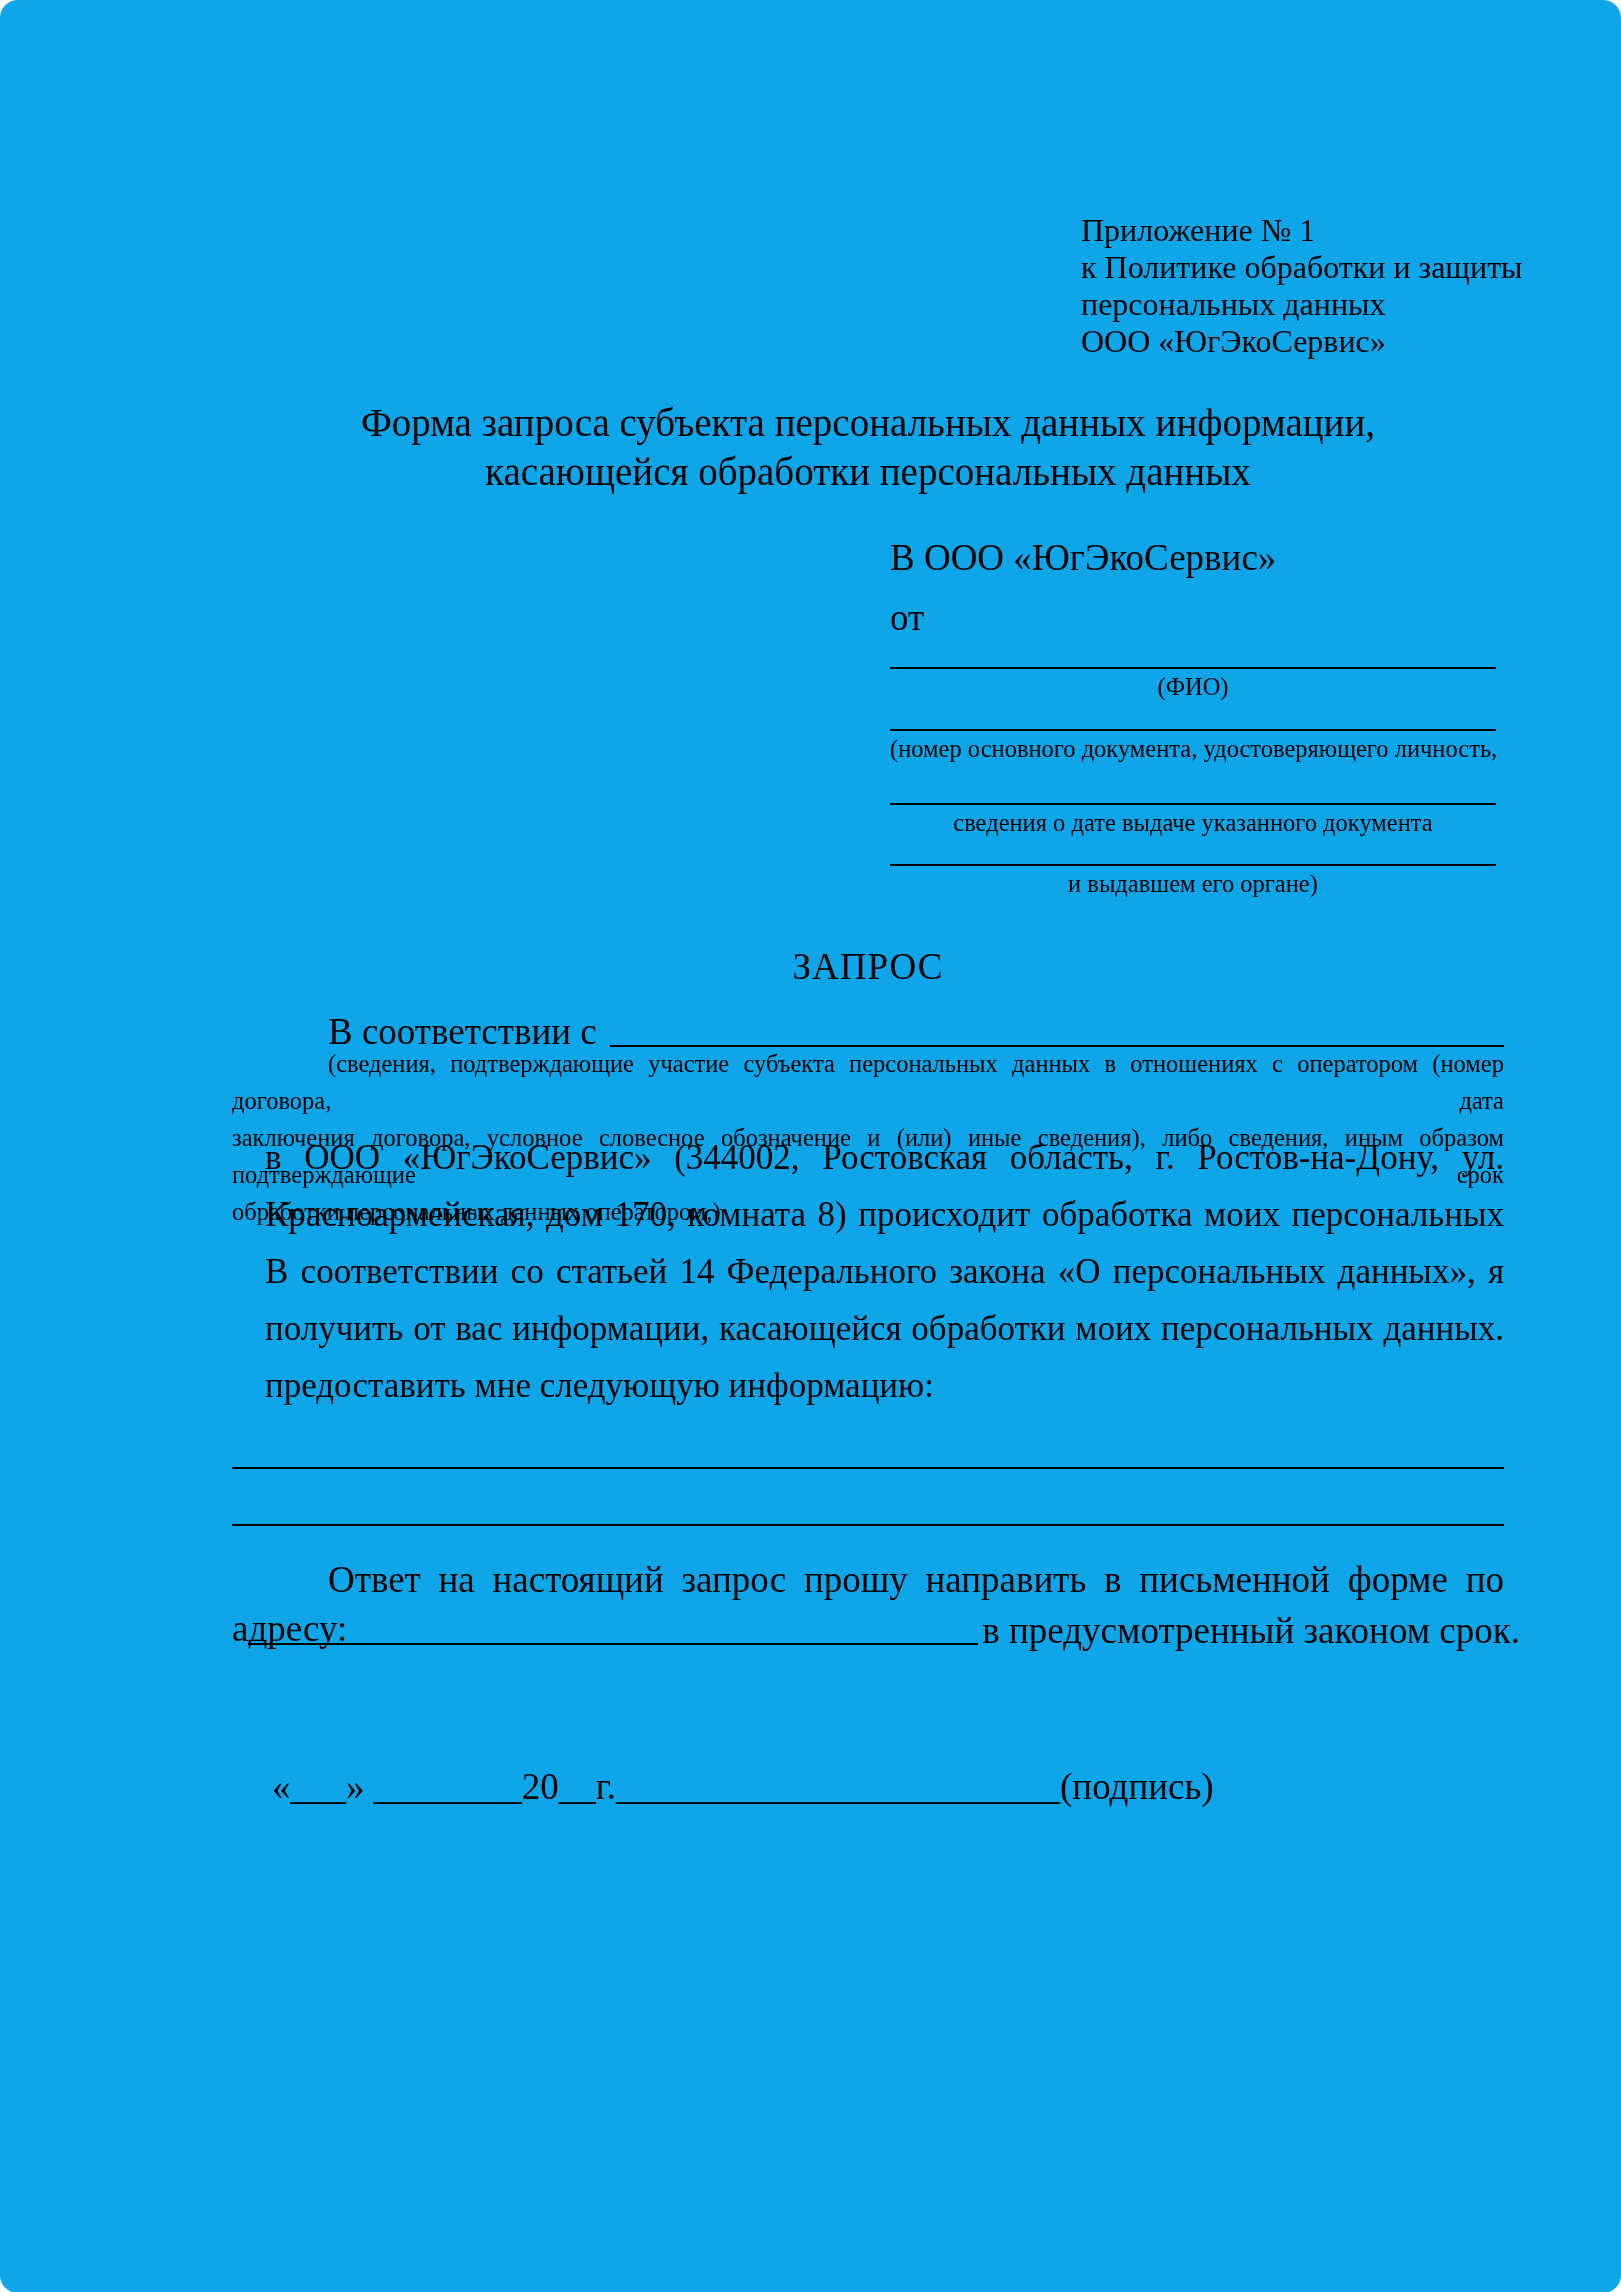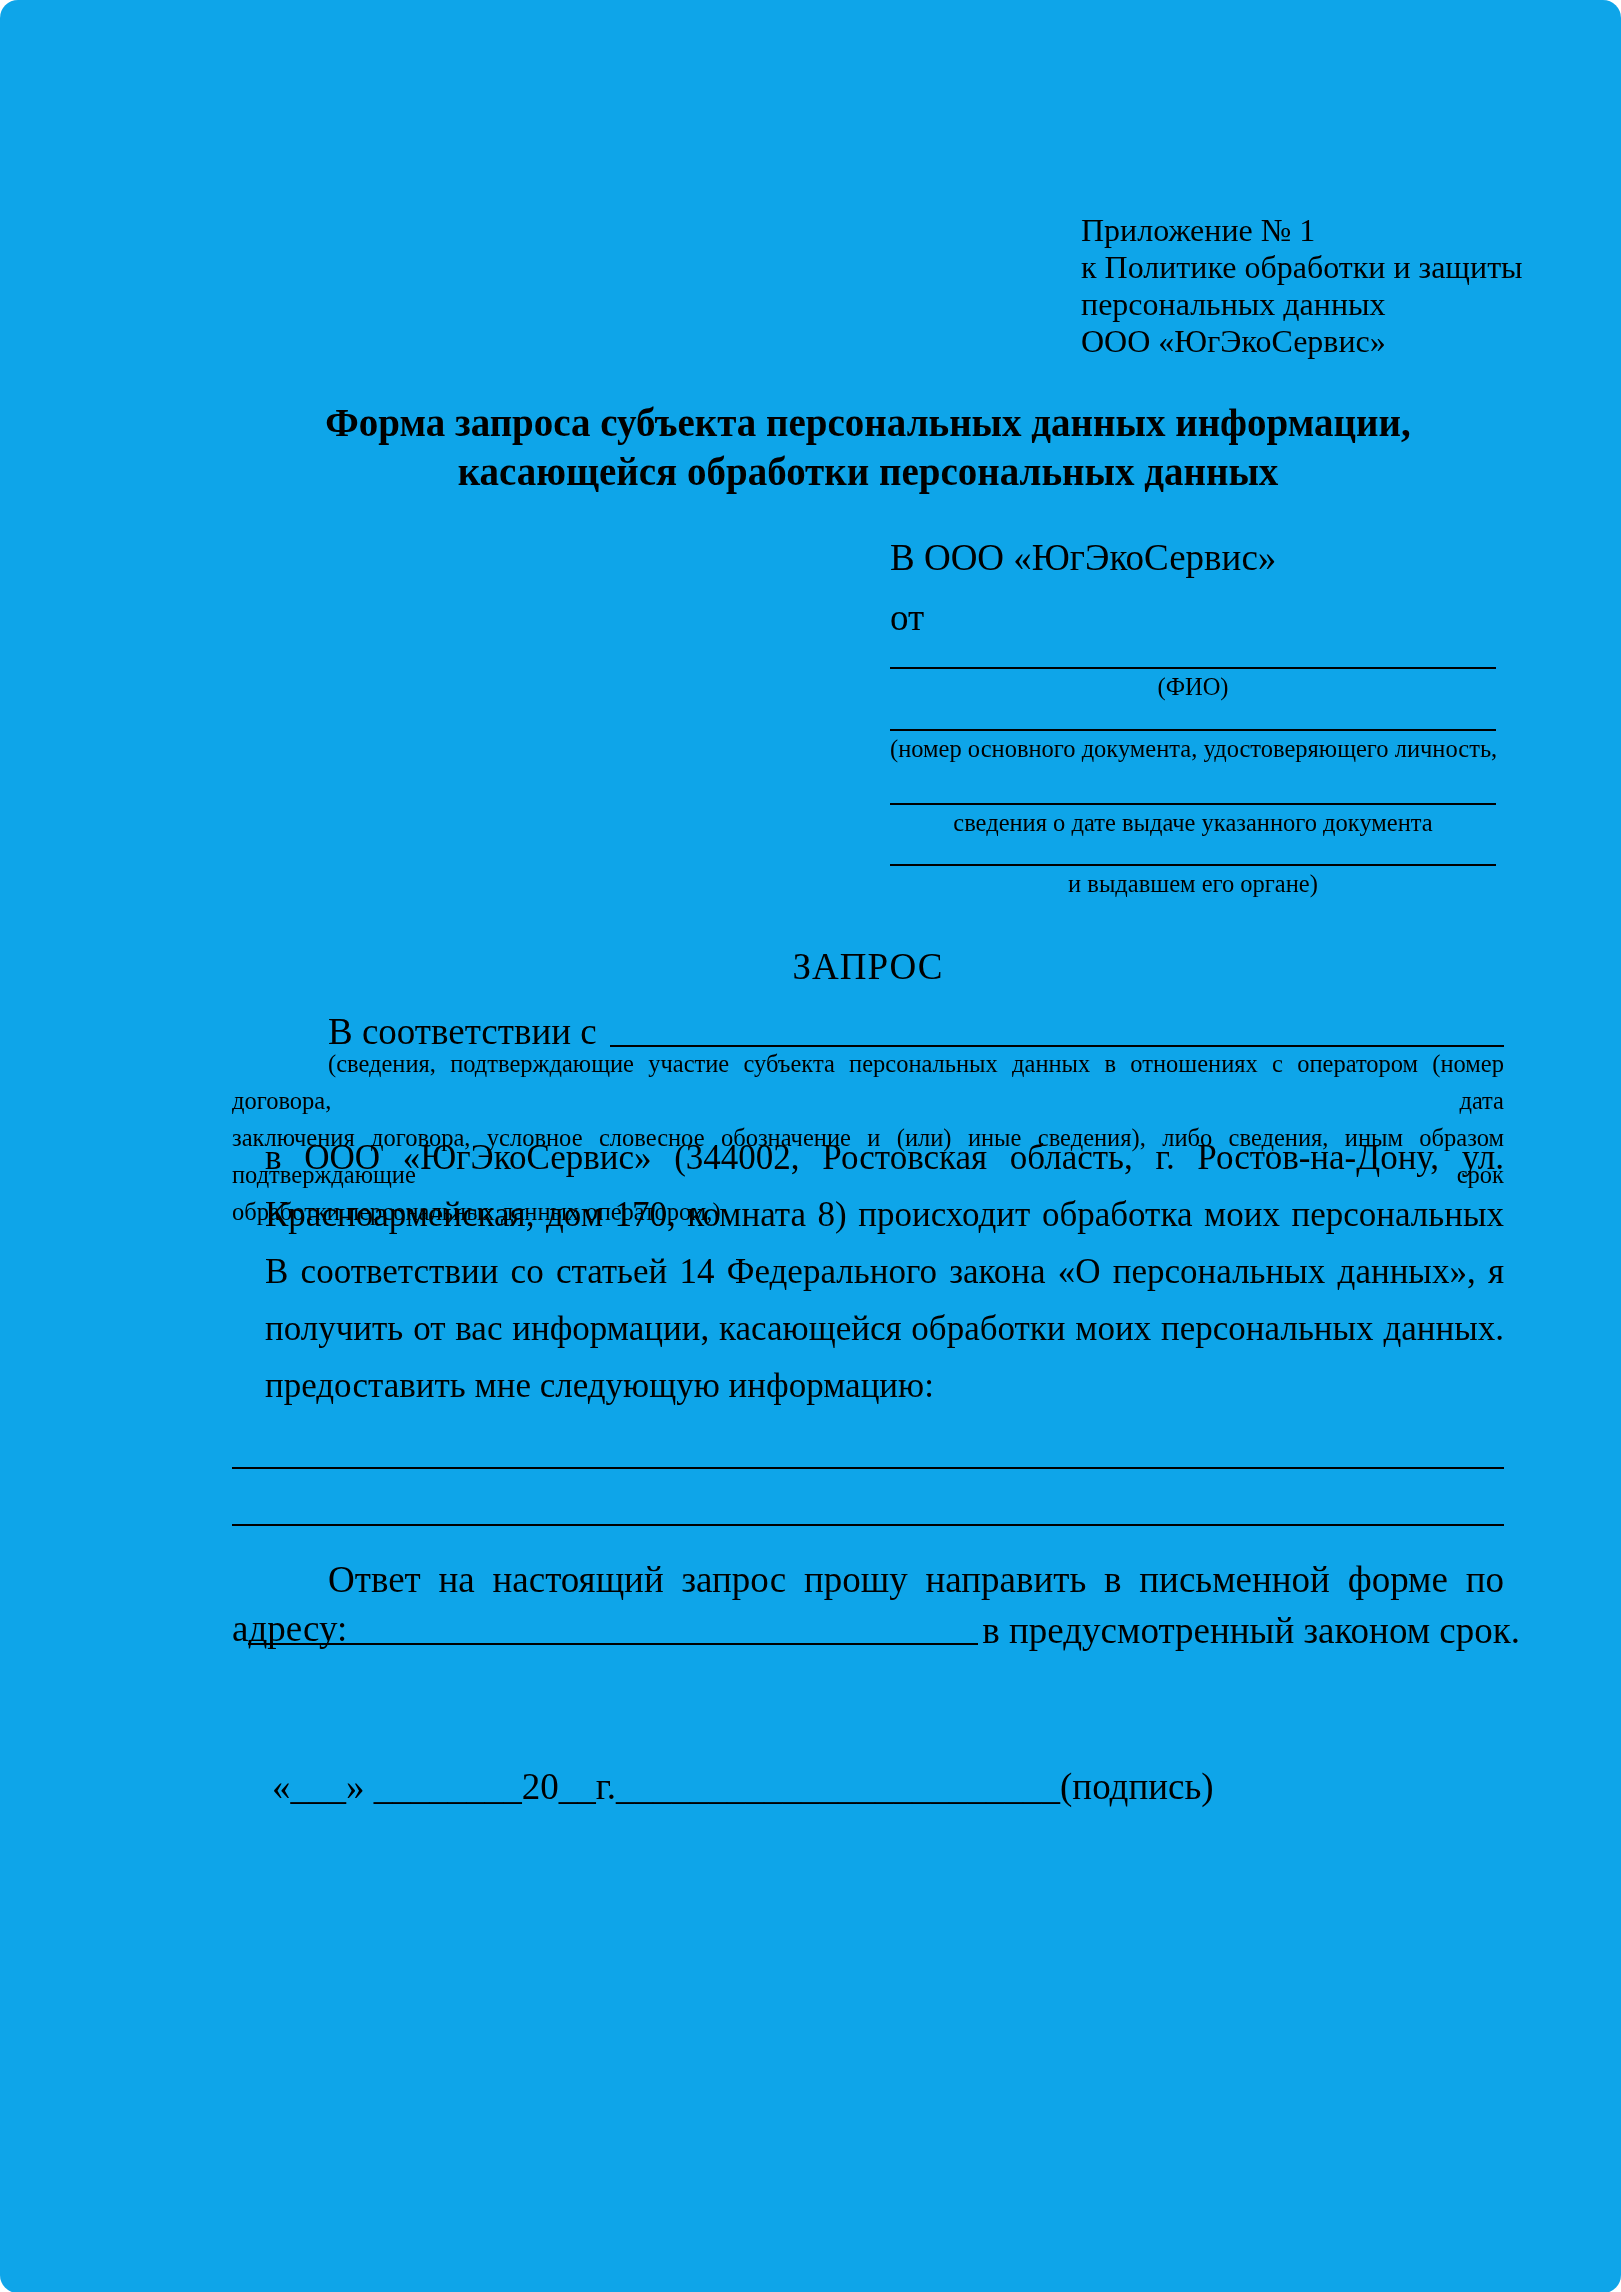--- a/index.html
+++ b/index.html
@@ -18,21 +18,21 @@
   
   .appendix {
     left: 1081px; top: 212px; width: 461px;
     font-size: 32px; line-height: 37px;
     text-align: left;
   }
 
   
   .doc-title {
     left: 232px; top: 398px; width: 1272px;
-    font-size: 39px; line-height: 49px; font-weight: bold;
+    font-size: 39px; line-height: 49px; font-weight: normal;
     text-align: center;
   }
 
   
   .addr-to   { left: 890px; top: 536px; width: 608px; font-size: 37px; }
   .addr-from { left: 890px; top: 596px; width: 608px; font-size: 37px; }
 
   .field { left: 890px; width: 606px; border-top: 2px solid #000; }
   .field .cap {
     font-size: 24.5px; line-height: 29px;

